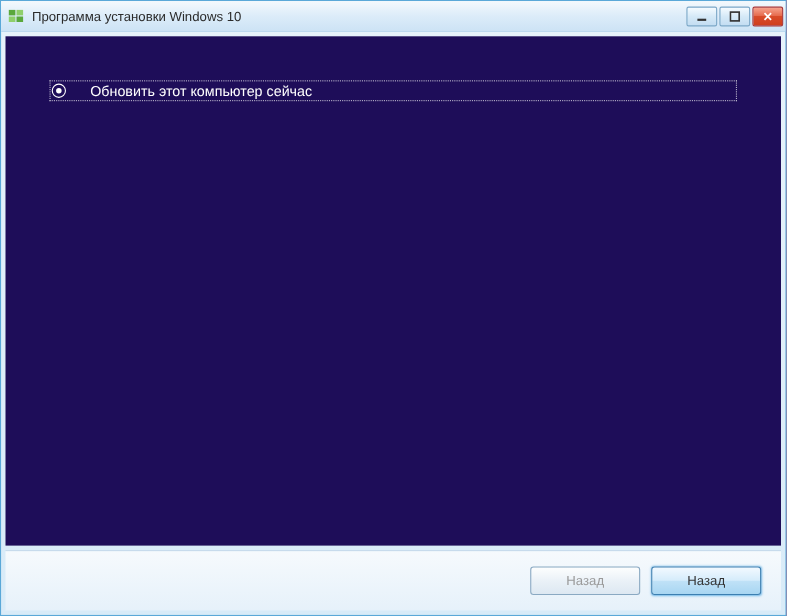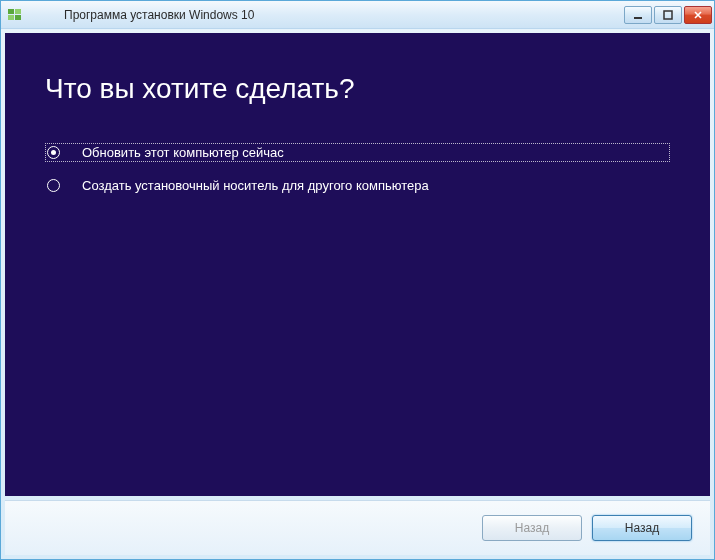--- a/index.html
+++ b/index.html
@@ -18,21 +18,20 @@
     display: flex;
     flex-direction: column;
   }
   .titlebar {
     height: 28px;
     display: flex;
     align-items: center;
     padding: 0 2px 0 6px;
     background: linear-gradient(to bottom, #f4f9fd 0%, #dcecf9 50%, #cde3f5 100%);
     border-bottom: 1px solid #b9d6ee;
-    gap: 35px;
   }
   .titlebar-icon {
     width: 16px; height: 16px;
     margin-right: 6px;
     display: inline-flex;
     align-items: center;
     justify-content: center;
   }
   .titlebar-title {
     font-size: 12px;
@@ -168,31 +167,26 @@
       </div>
       <div class="win-btn close">
         <svg width="10" height="10" viewBox="0 0 10 10">
             <path d="M2 2 L8 8 M8 2 L2 8" stroke="#fff" stroke-width="1.6"></path>
           </svg>
       </div>
     </div>
   </div>
 
   <div class="content-area">
-    <h1 class="heading">Что вы хотите сделать?</h1>
 
     <div class="option selected">
       <span class="radio checked"></span>
       <span class="option-label">Обновить этот компьютер сейчас</span>
     </div>
 
-    <div class="option">
-      <span class="radio"></span>
-      <span class="option-label">Создать установочный носитель для другого компьютера</span>
-    </div>
   </div>
 
   <div class="footer">
     <button class="nav-btn" disabled="">Назад</button>
     <button class="nav-btn primary">Назад</button>
   </div>
 
 </div>
 
 </body></html>

